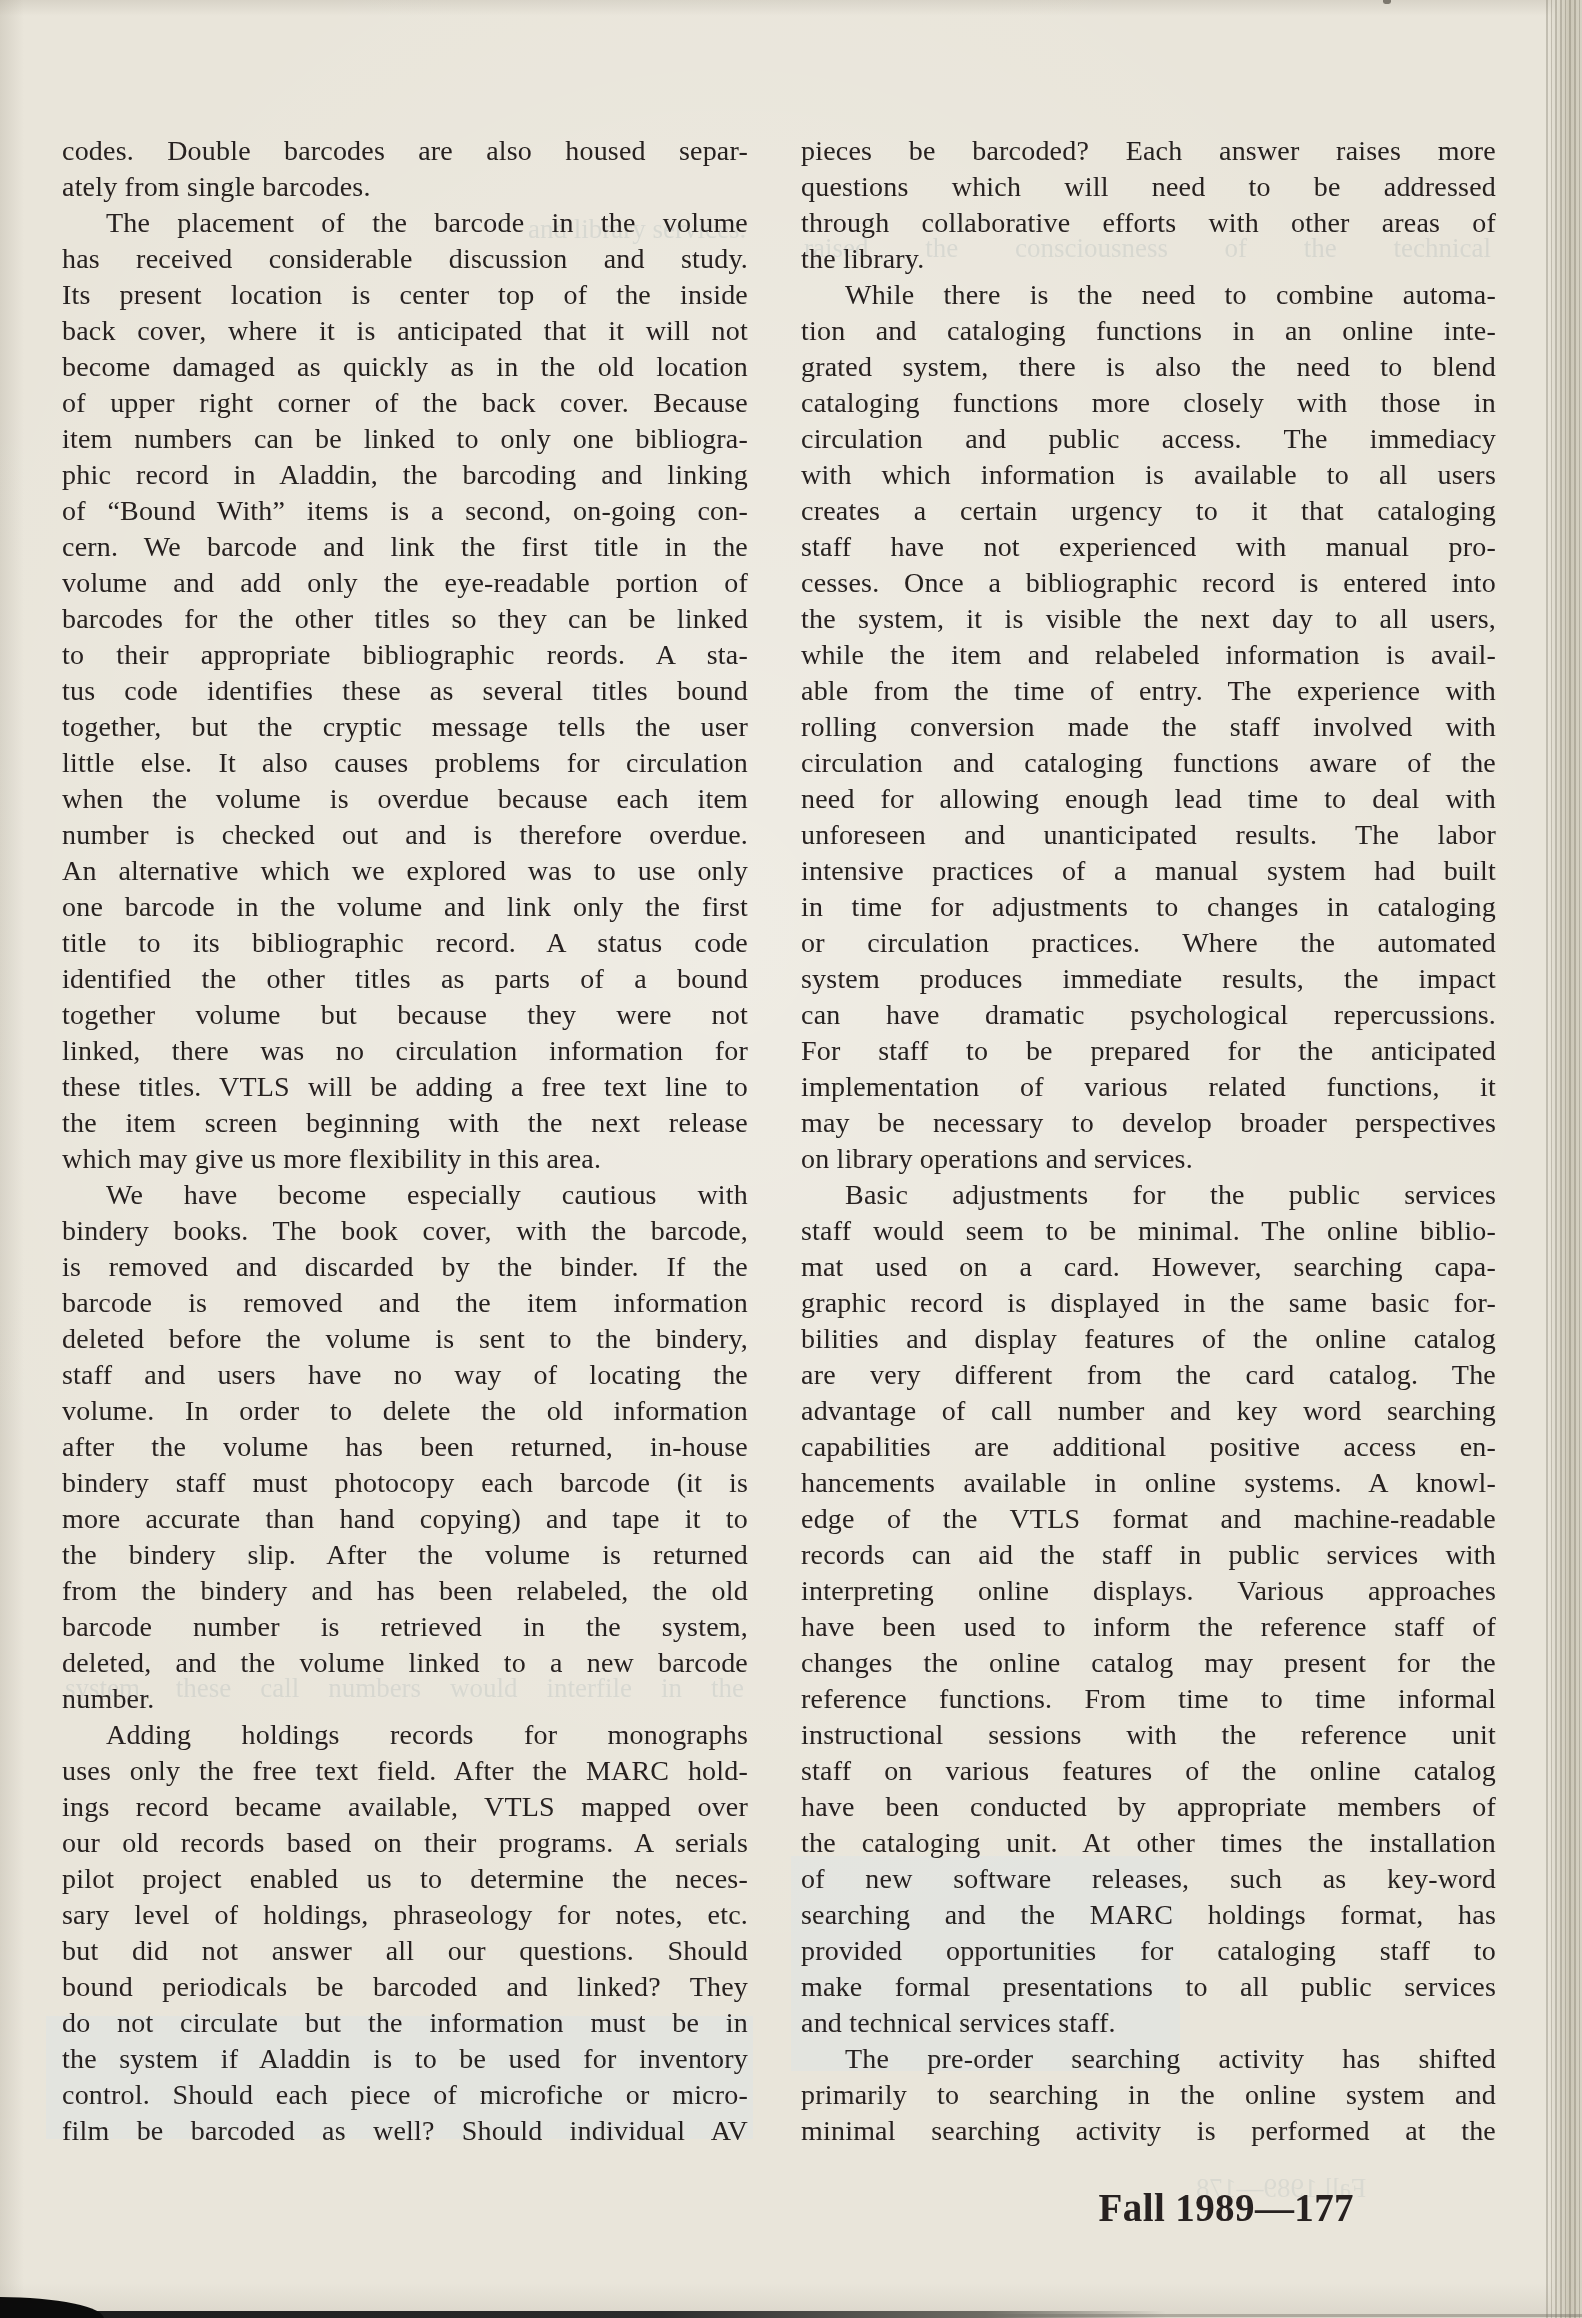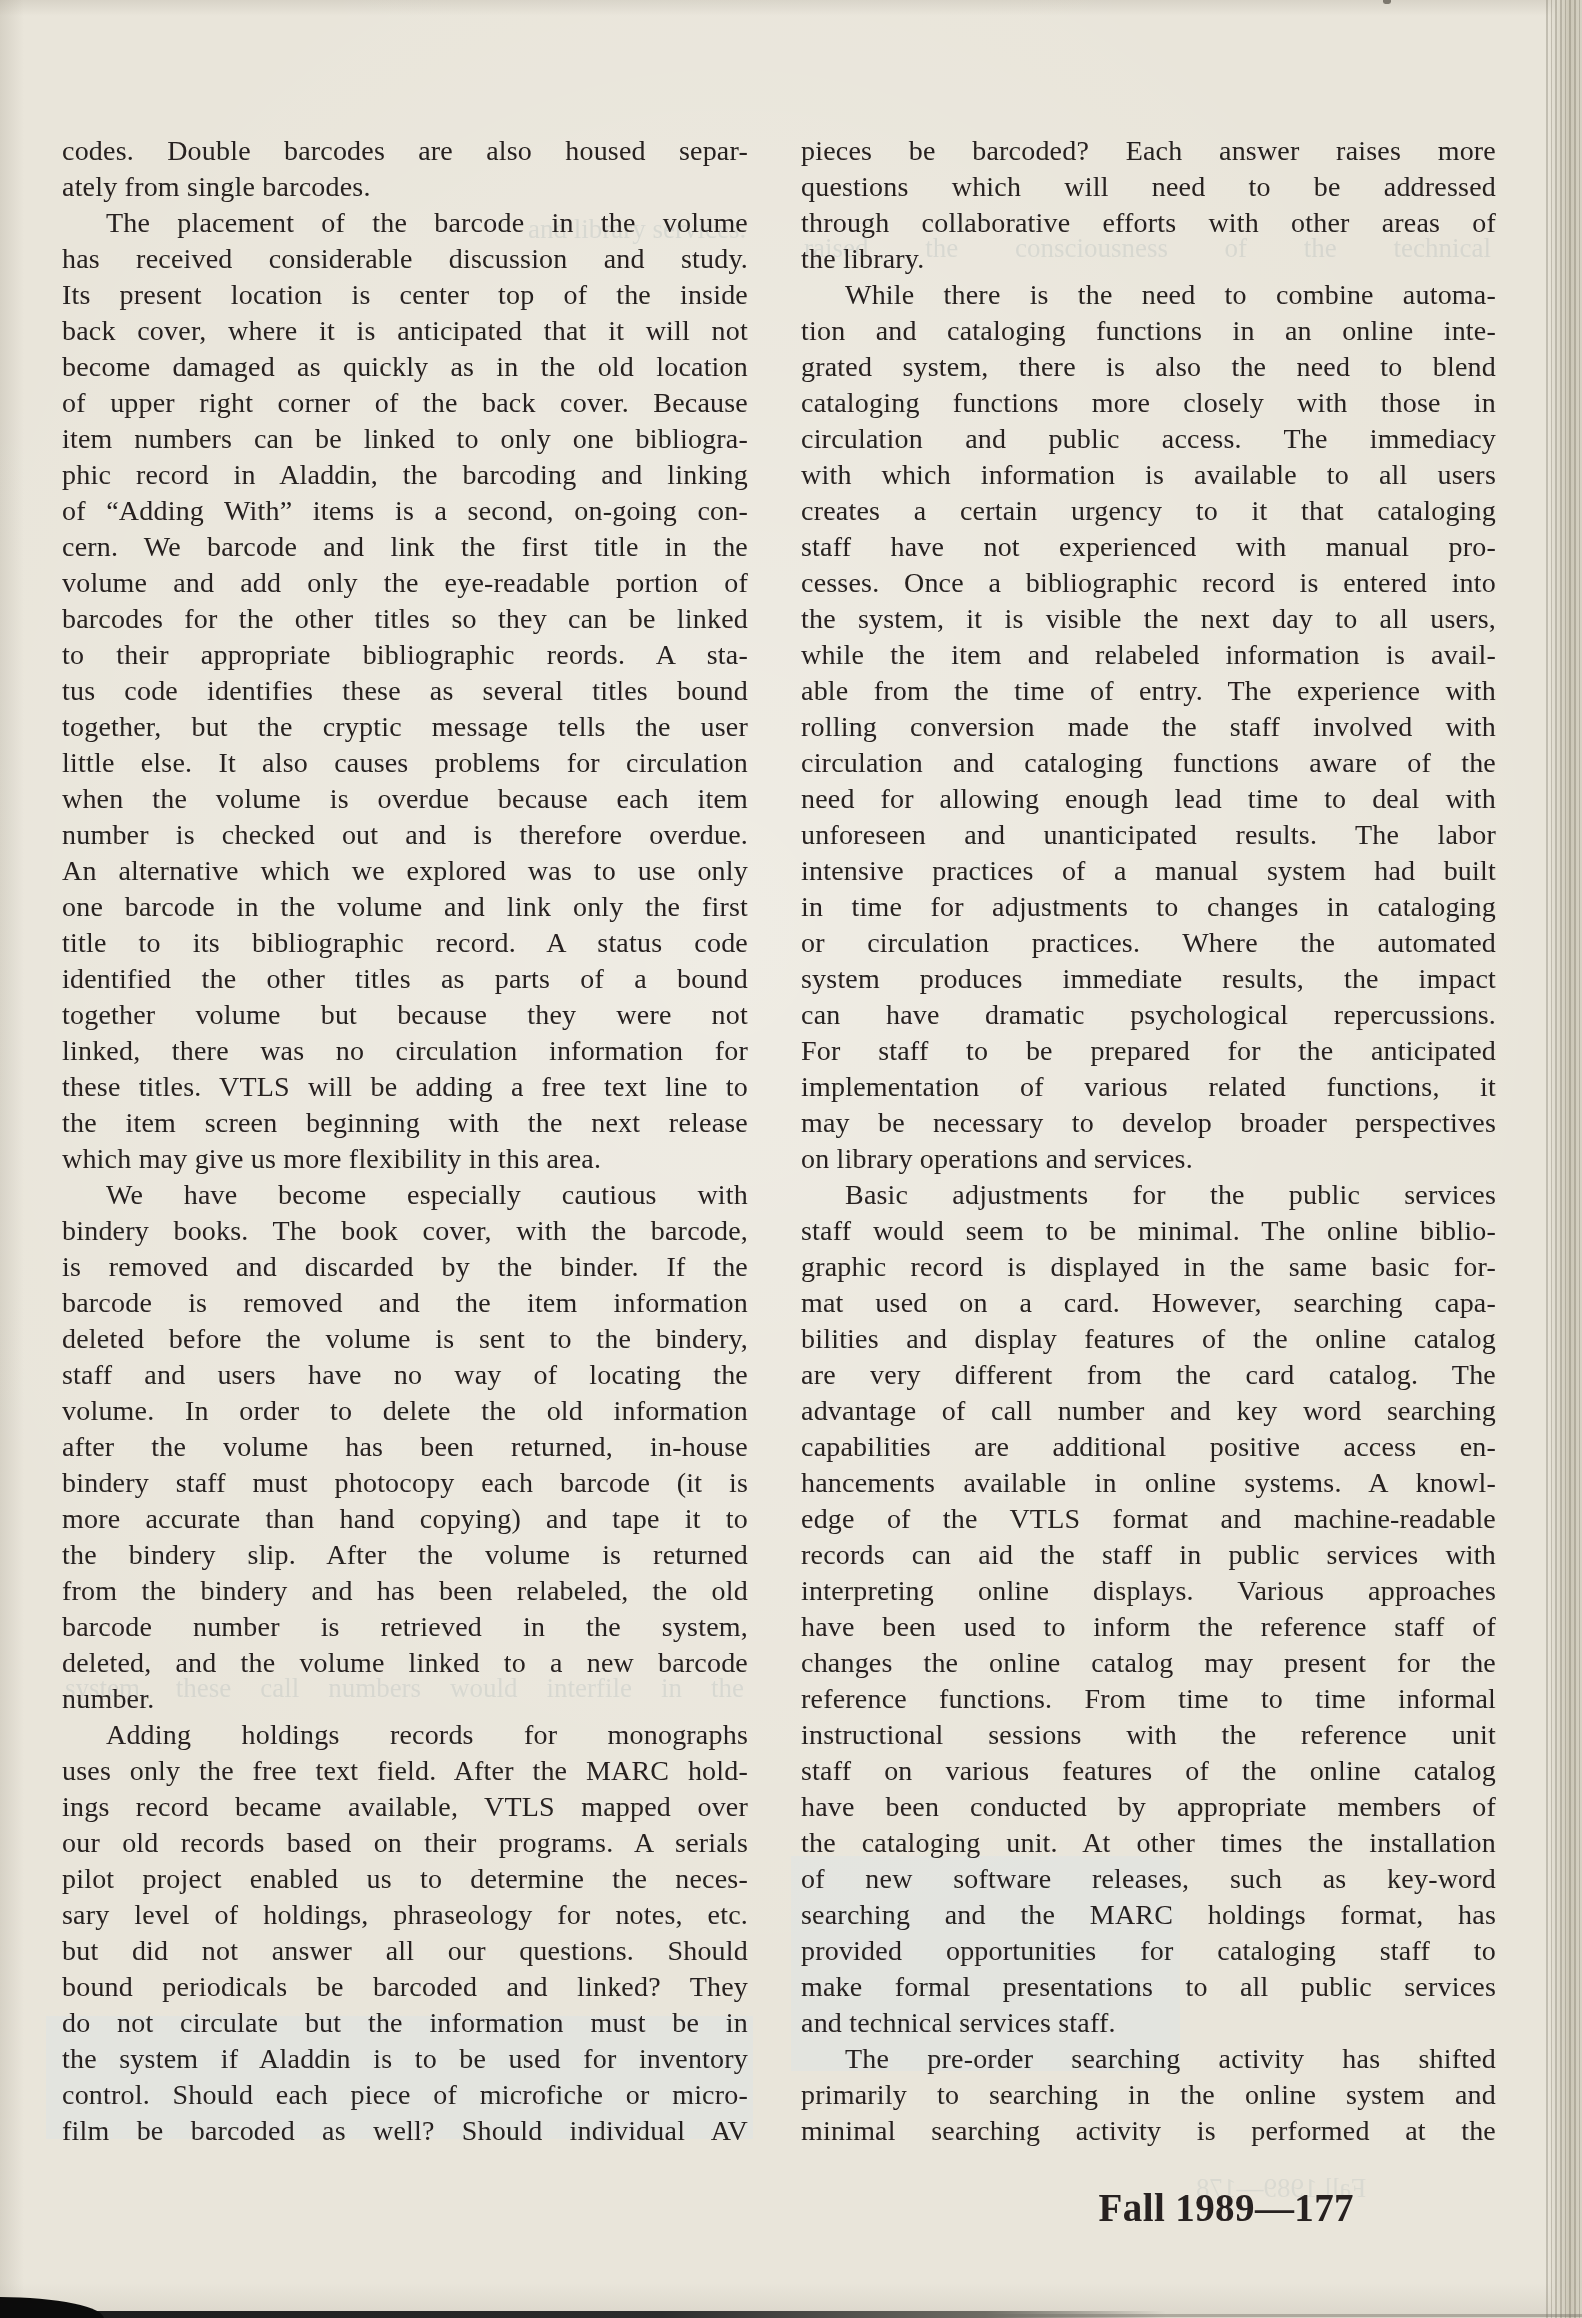--- a/index.html
+++ b/index.html
@@ -84,21 +84,21 @@
       <div class="line">codes. Double barcodes are also housed separ-</div>
       <div class="line pend">ately from single barcodes.</div>
       <div class="line ind">The placement of the barcode in the volume</div>
       <div class="line">has received considerable discussion and study.</div>
       <div class="line">Its present location is center top of the inside</div>
       <div class="line">back cover, where it is anticipated that it will not</div>
       <div class="line">become damaged as quickly as in the old location</div>
       <div class="line">of upper right corner of the back cover. Because</div>
       <div class="line">item numbers can be linked to only one bibliogra-</div>
       <div class="line">phic record in Aladdin, the barcoding and linking</div>
-      <div class="line">of “Adding With” items is a second, on-going con-</div>
+      <div class="line">of “Bound With” items is a second, on-going con-</div>
       <div class="line">cern. We barcode and link the first title in the</div>
       <div class="line">volume and add only the eye-readable portion of</div>
       <div class="line">barcodes for the other titles so they can be linked</div>
       <div class="line">to their appropriate bibliographic reords. A sta-</div>
       <div class="line">tus code identifies these as several titles bound</div>
       <div class="line">together, but the cryptic message tells the user</div>
       <div class="line">little else. It also causes problems for circulation</div>
       <div class="line">when the volume is overdue because each item</div>
       <div class="line">number is checked out and is therefore overdue.</div>
       <div class="line">An alternative which we explored was to use only</div>
@@ -163,22 +163,22 @@
       <div class="line">in time for adjustments to changes in cataloging</div>
       <div class="line">or circulation practices. Where the automated</div>
       <div class="line">system produces immediate results, the impact</div>
       <div class="line">can have dramatic psychological repercussions.</div>
       <div class="line">For staff to be prepared for the anticipated</div>
       <div class="line">implementation of various related functions, it</div>
       <div class="line">may be necessary to develop broader perspectives</div>
       <div class="line pend">on library operations and services.</div>
       <div class="line ind">Basic adjustments for the public services</div>
       <div class="line">staff would seem to be minimal. The online biblio-</div>
+      <div class="line">mat used on a card. However, searching capa-</div>
       <div class="line">graphic record is displayed in the same basic for-</div>
-      <div class="line">mat used on a card. However, searching capa-</div>
       <div class="line">bilities and display features of the online catalog</div>
       <div class="line">are very different from the card catalog. The</div>
       <div class="line">advantage of call number and key word searching</div>
       <div class="line">capabilities are additional positive access en-</div>
       <div class="line">hancements available in online systems. A knowl-</div>
       <div class="line">edge of the VTLS format and machine-readable</div>
       <div class="line">records can aid the staff in public services with</div>
       <div class="line">interpreting online displays. Various approaches</div>
       <div class="line">have been used to inform the reference staff of</div>
       <div class="line">changes the online catalog may present for the</div>

